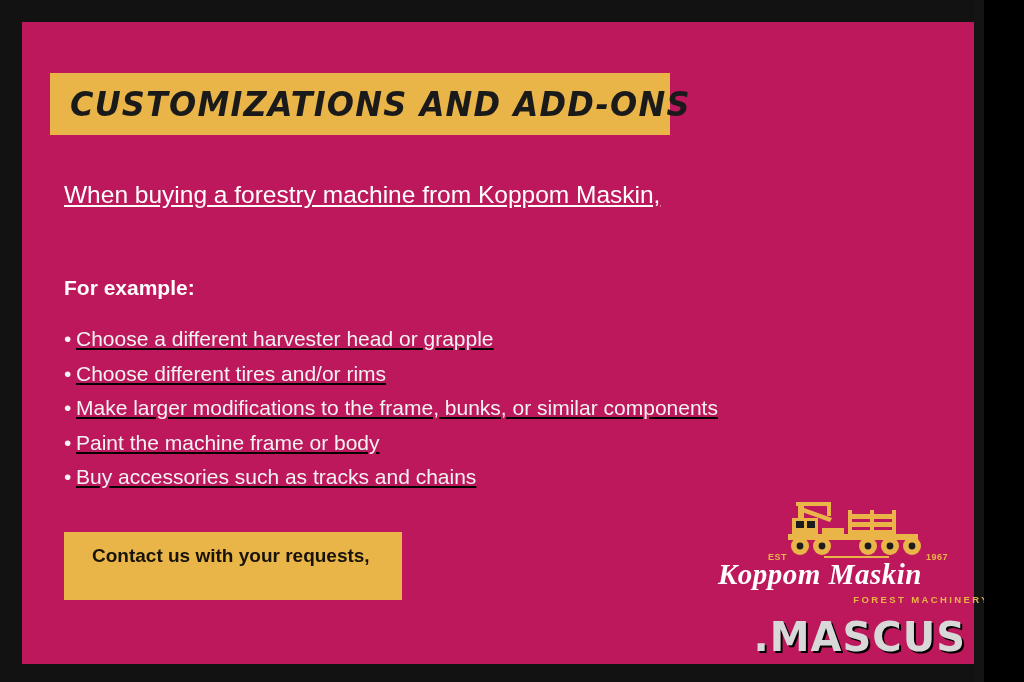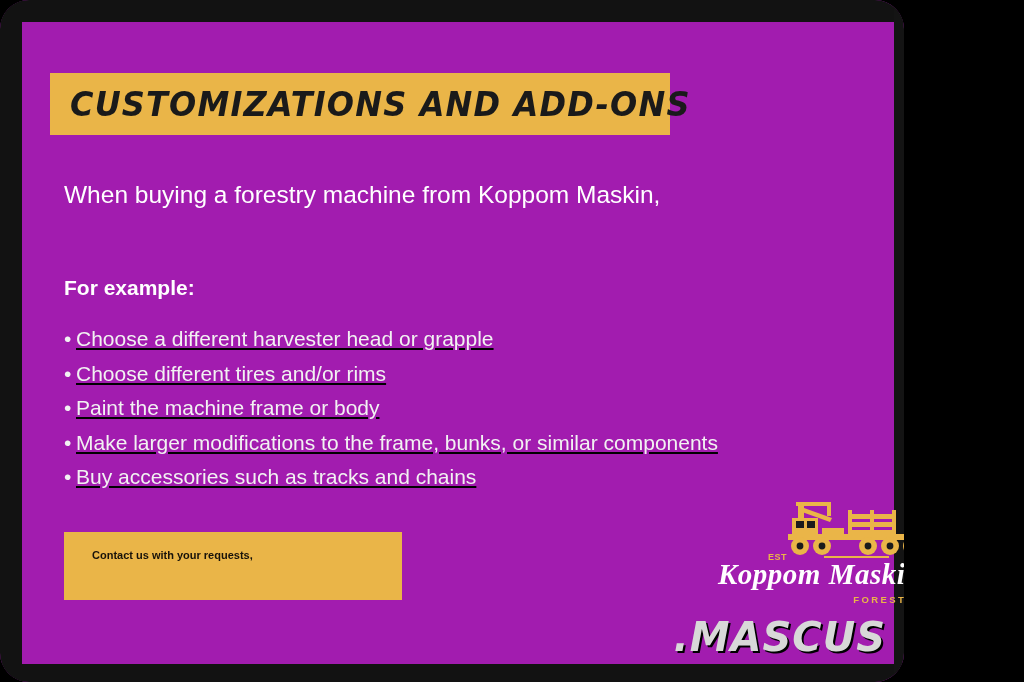--- a/index.html
+++ b/index.html
@@ -5,25 +5,24 @@
   html, body {
     margin: 0;
     padding: 0;
     background: #000;
   }
   body {
     font-family: "Liberation Sans", sans-serif;
   }
   .page {
     position: relative;
-    width: 904px;
+    width: 984px;
     height: 682px;
-    background: #a21caf;
+    background: #be185d;
     overflow: hidden;
-    border-radius: 29px;
   }
   
   .frame-top {
     position: absolute;
     left: 0; top: 0; width: 1024px; height: 22px;
     background: #121212;
   }
   .frame-left {
     position: absolute;
     left: 0; top: 0; width: 22px; height: 682px;
@@ -66,20 +65,21 @@
 
   .intro {
     position: absolute;
     left: 64px;
     top: 178px;
     width: 760px;
     color: #ffffff;
     font-size: 24.5px;
     line-height: 34px;
     font-weight: 300;
+    text-decoration: underline;
   }
   .intro div {
     white-space: nowrap;
   }
 
   .for-example {
     position: absolute;
     left: 64px;
     top: 276px;
     color: #ffffff;
@@ -114,21 +114,21 @@
     left: 64px;
     top: 532px;
     width: 338px;
     height: 68px;
     background: #eab548;
     box-sizing: border-box;
     padding: 12px 0 0 28px;
   }
   .cta-line {
     color: #17120a;
-    font-size: 11px;
+    font-size: 19px;
     font-weight: bold;
     line-height: 23px;
     white-space: nowrap;
   }
 
   
   .logo {
     position: absolute;
     left: 718px;
     top: 500px;
@@ -186,21 +186,20 @@
     font-weight: bold;
     letter-spacing: 2.4px;
   }
 
   .mascus {
     position: absolute;
     right: 18px;
     bottom: 22px;
     font-family: "DejaVu Sans", sans-serif;
     font-weight: bold;
-    font-style: italic;
     font-size: 40px;
     letter-spacing: 1px;
     color: #d8d8d8;
     text-shadow: 2px 2px 0 #000;
   }
 </style>
 </head>
 <body>
 
 <div class="page">
@@ -216,22 +215,22 @@
 
   <div class="intro">
     <div>When buying a forestry machine from Koppom Maskin,</div>
   </div>
 
   <div class="for-example">For example:</div>
 
   <ul class="bullets">
     <li><span class="dot">•</span><span>Choose a different harvester head or grapple</span></li>
     <li><span class="dot">•</span><span>Choose different tires and/or rims</span></li>
+    <li><span class="dot">•</span><span>Make larger modifications to the frame, bunks, or similar components</span></li>
     <li><span class="dot">•</span><span>Paint the machine frame or body</span></li>
-    <li><span class="dot">•</span><span>Make larger modifications to the frame, bunks, or similar components</span></li>
     <li><span class="dot">•</span><span>Buy accessories such as tracks and chains</span></li>
   </ul>
 
   <div class="cta">
     <div class="cta-line">Contact us with your requests,</div>
   </div>
 
   <div class="logo">
     <svg class="logo-machine" viewBox="0 0 170 56">
       <g fill="#eab548">

